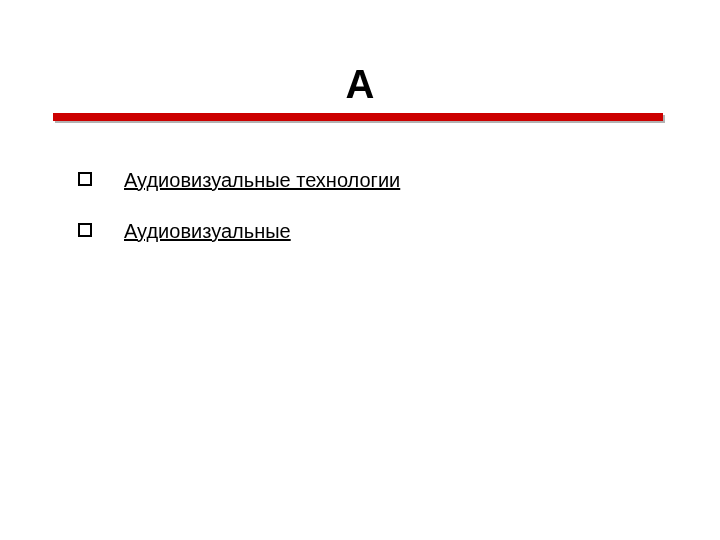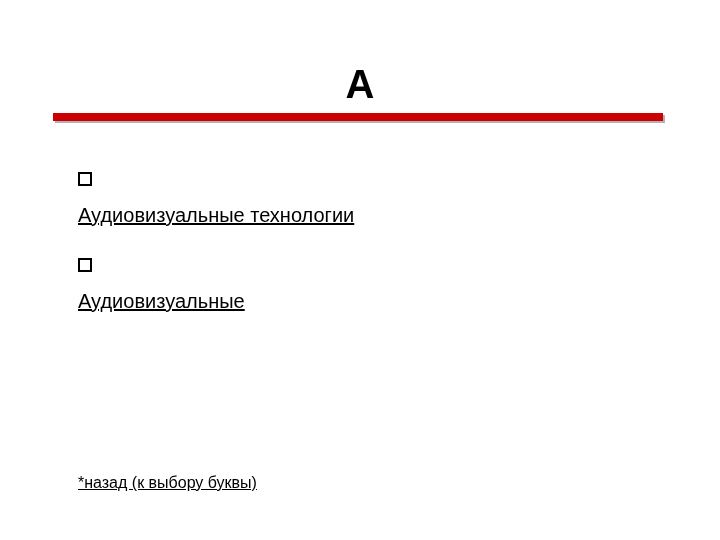--- a/index.html
+++ b/index.html
@@ -47,23 +47,22 @@
   }
   .list {
     position: absolute;
     top: 168px;
     left: 78px;
     width: 560px;
   }
   .item {
     display: flex;
     align-items: flex-start;
-    gap: 17px;
+    gap: 32px;
     margin-bottom: 26px;
-    flex-direction: column;
   }
   .bullet {
     width: 14px;
     height: 14px;
     border: 2px solid #000;
     box-sizing: border-box;
     margin-top: 4px;
     flex: 0 0 auto;
   }
   .link {
@@ -101,15 +100,14 @@
       <a class="link">Аудиовизуальные технологии</a>
     </div>
 
     <div class="item">
       <span class="bullet"></span>
       <a class="link">Аудиовизуальные</a>
     </div>
 
   </div>
 
-  <a class="back">*назад (к выбору буквы)</a>
 
 </div>
 
 </body></html>

